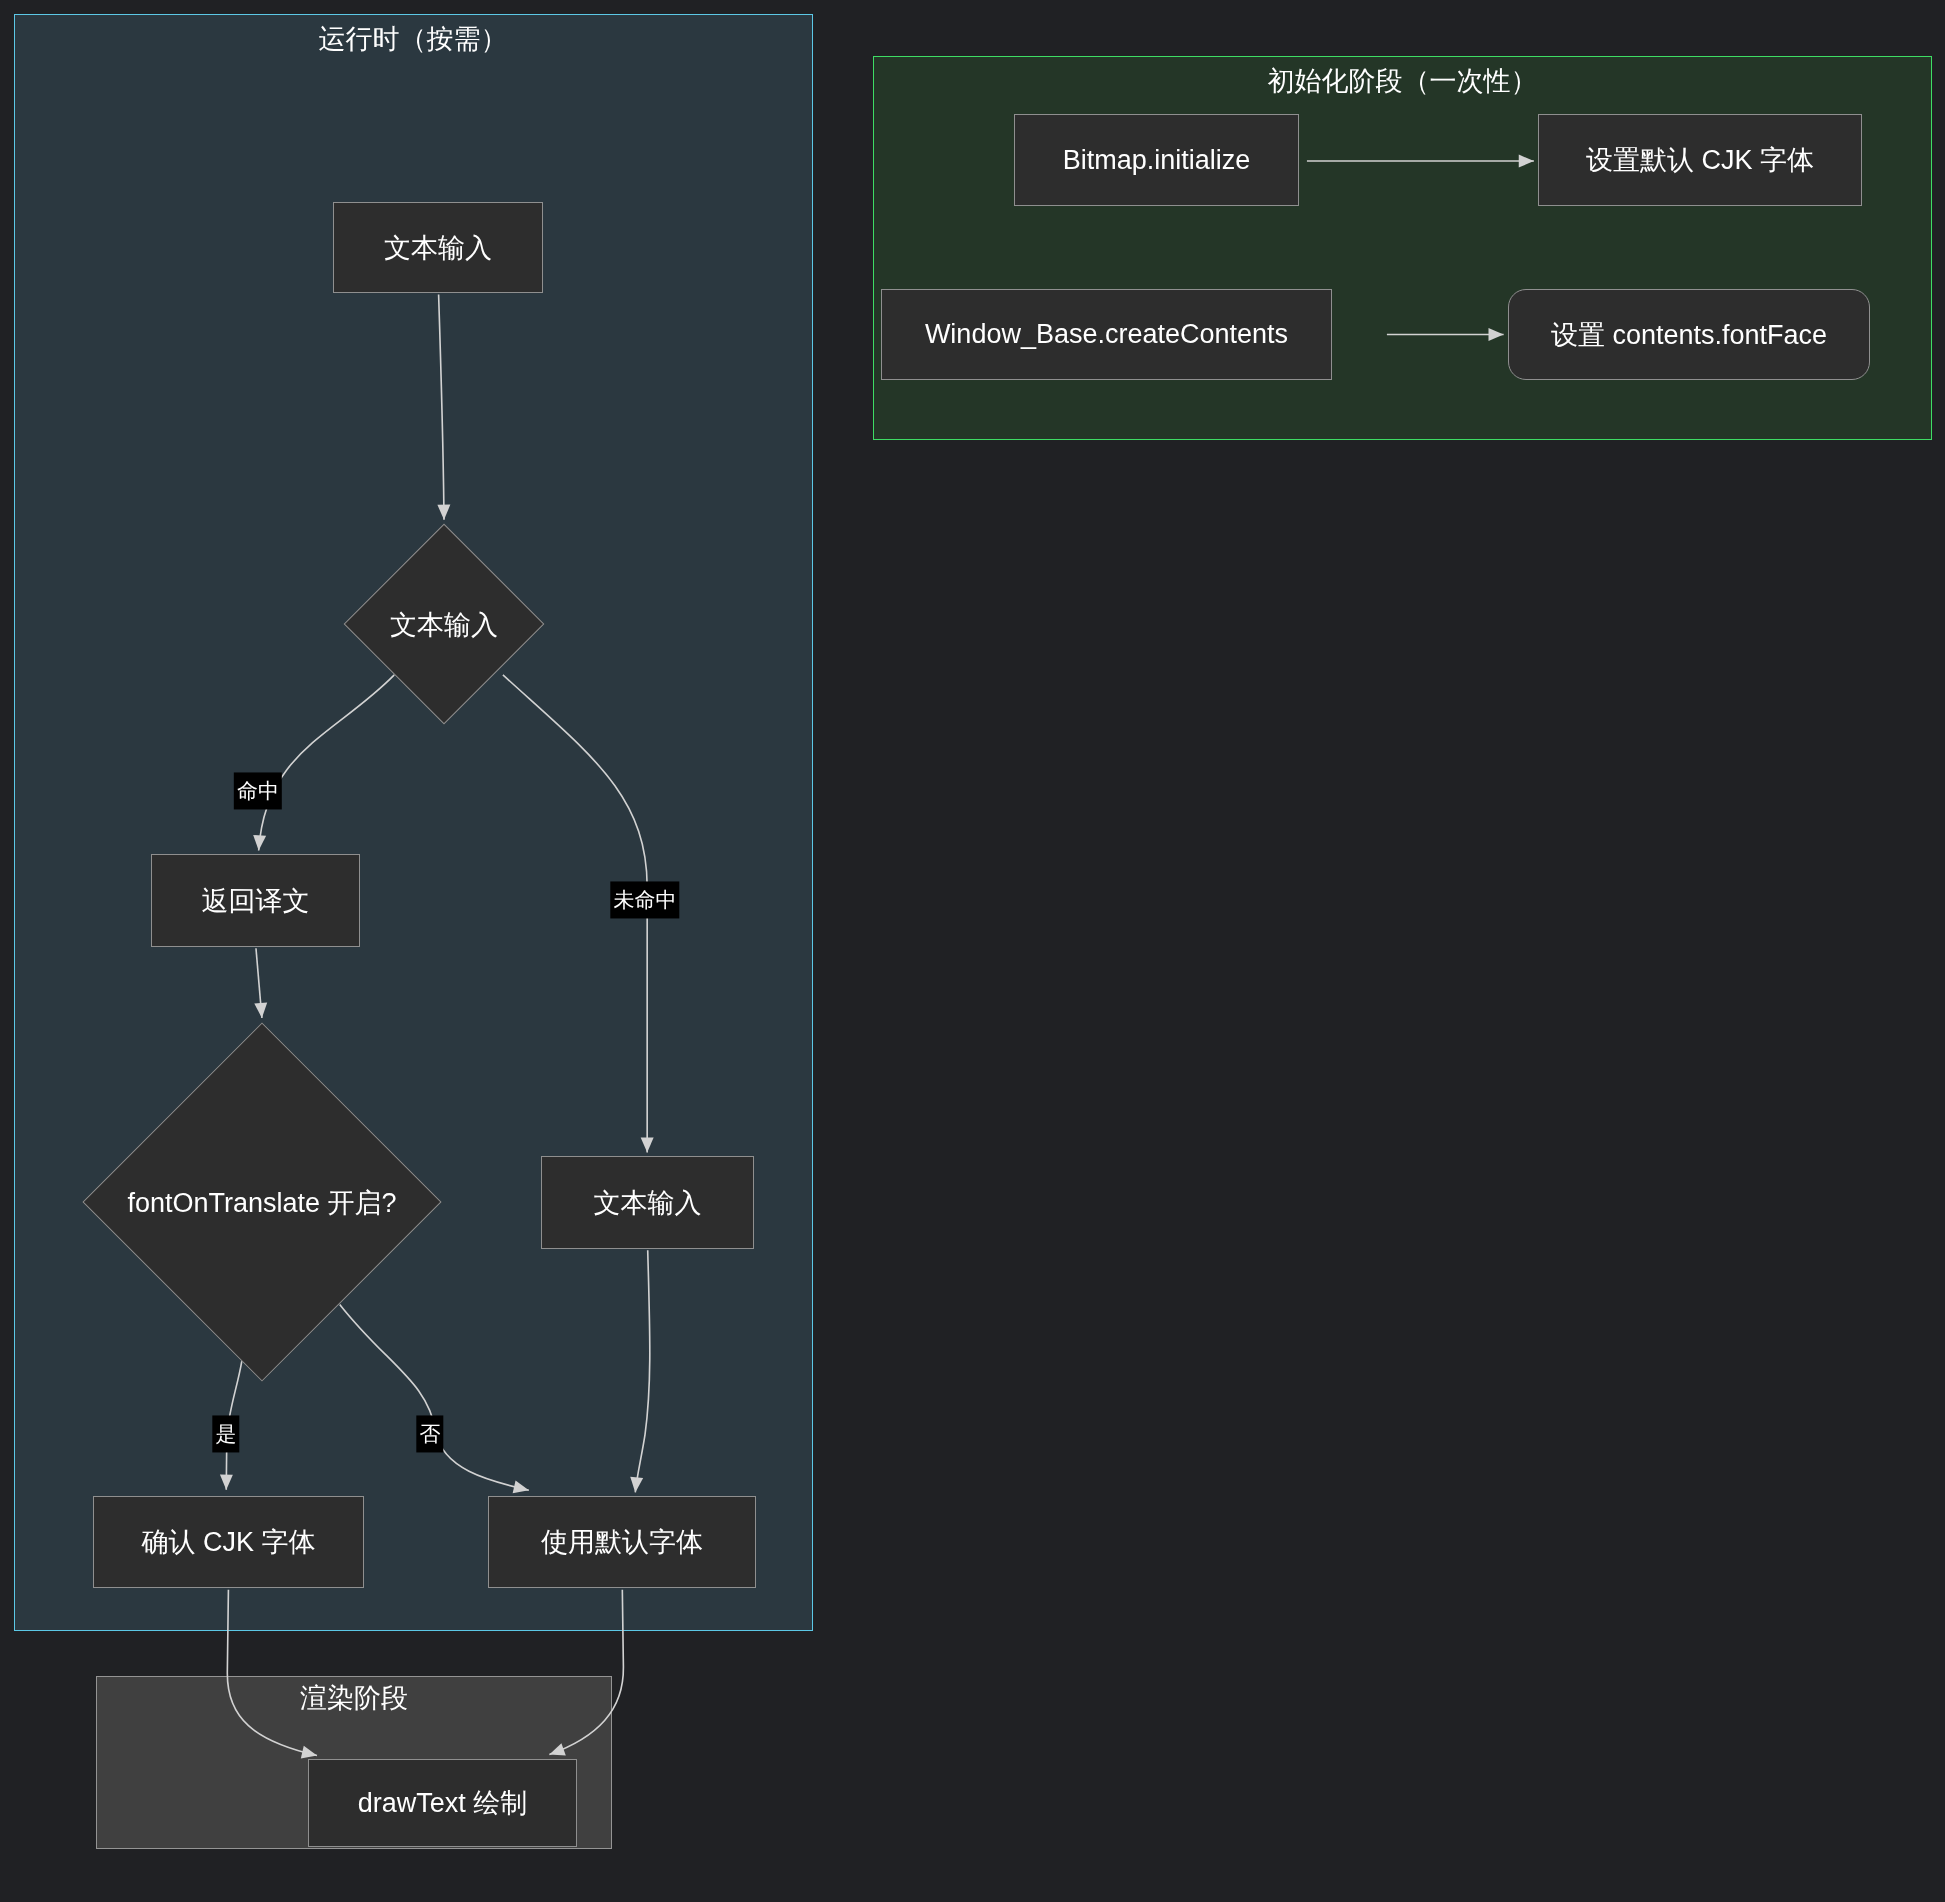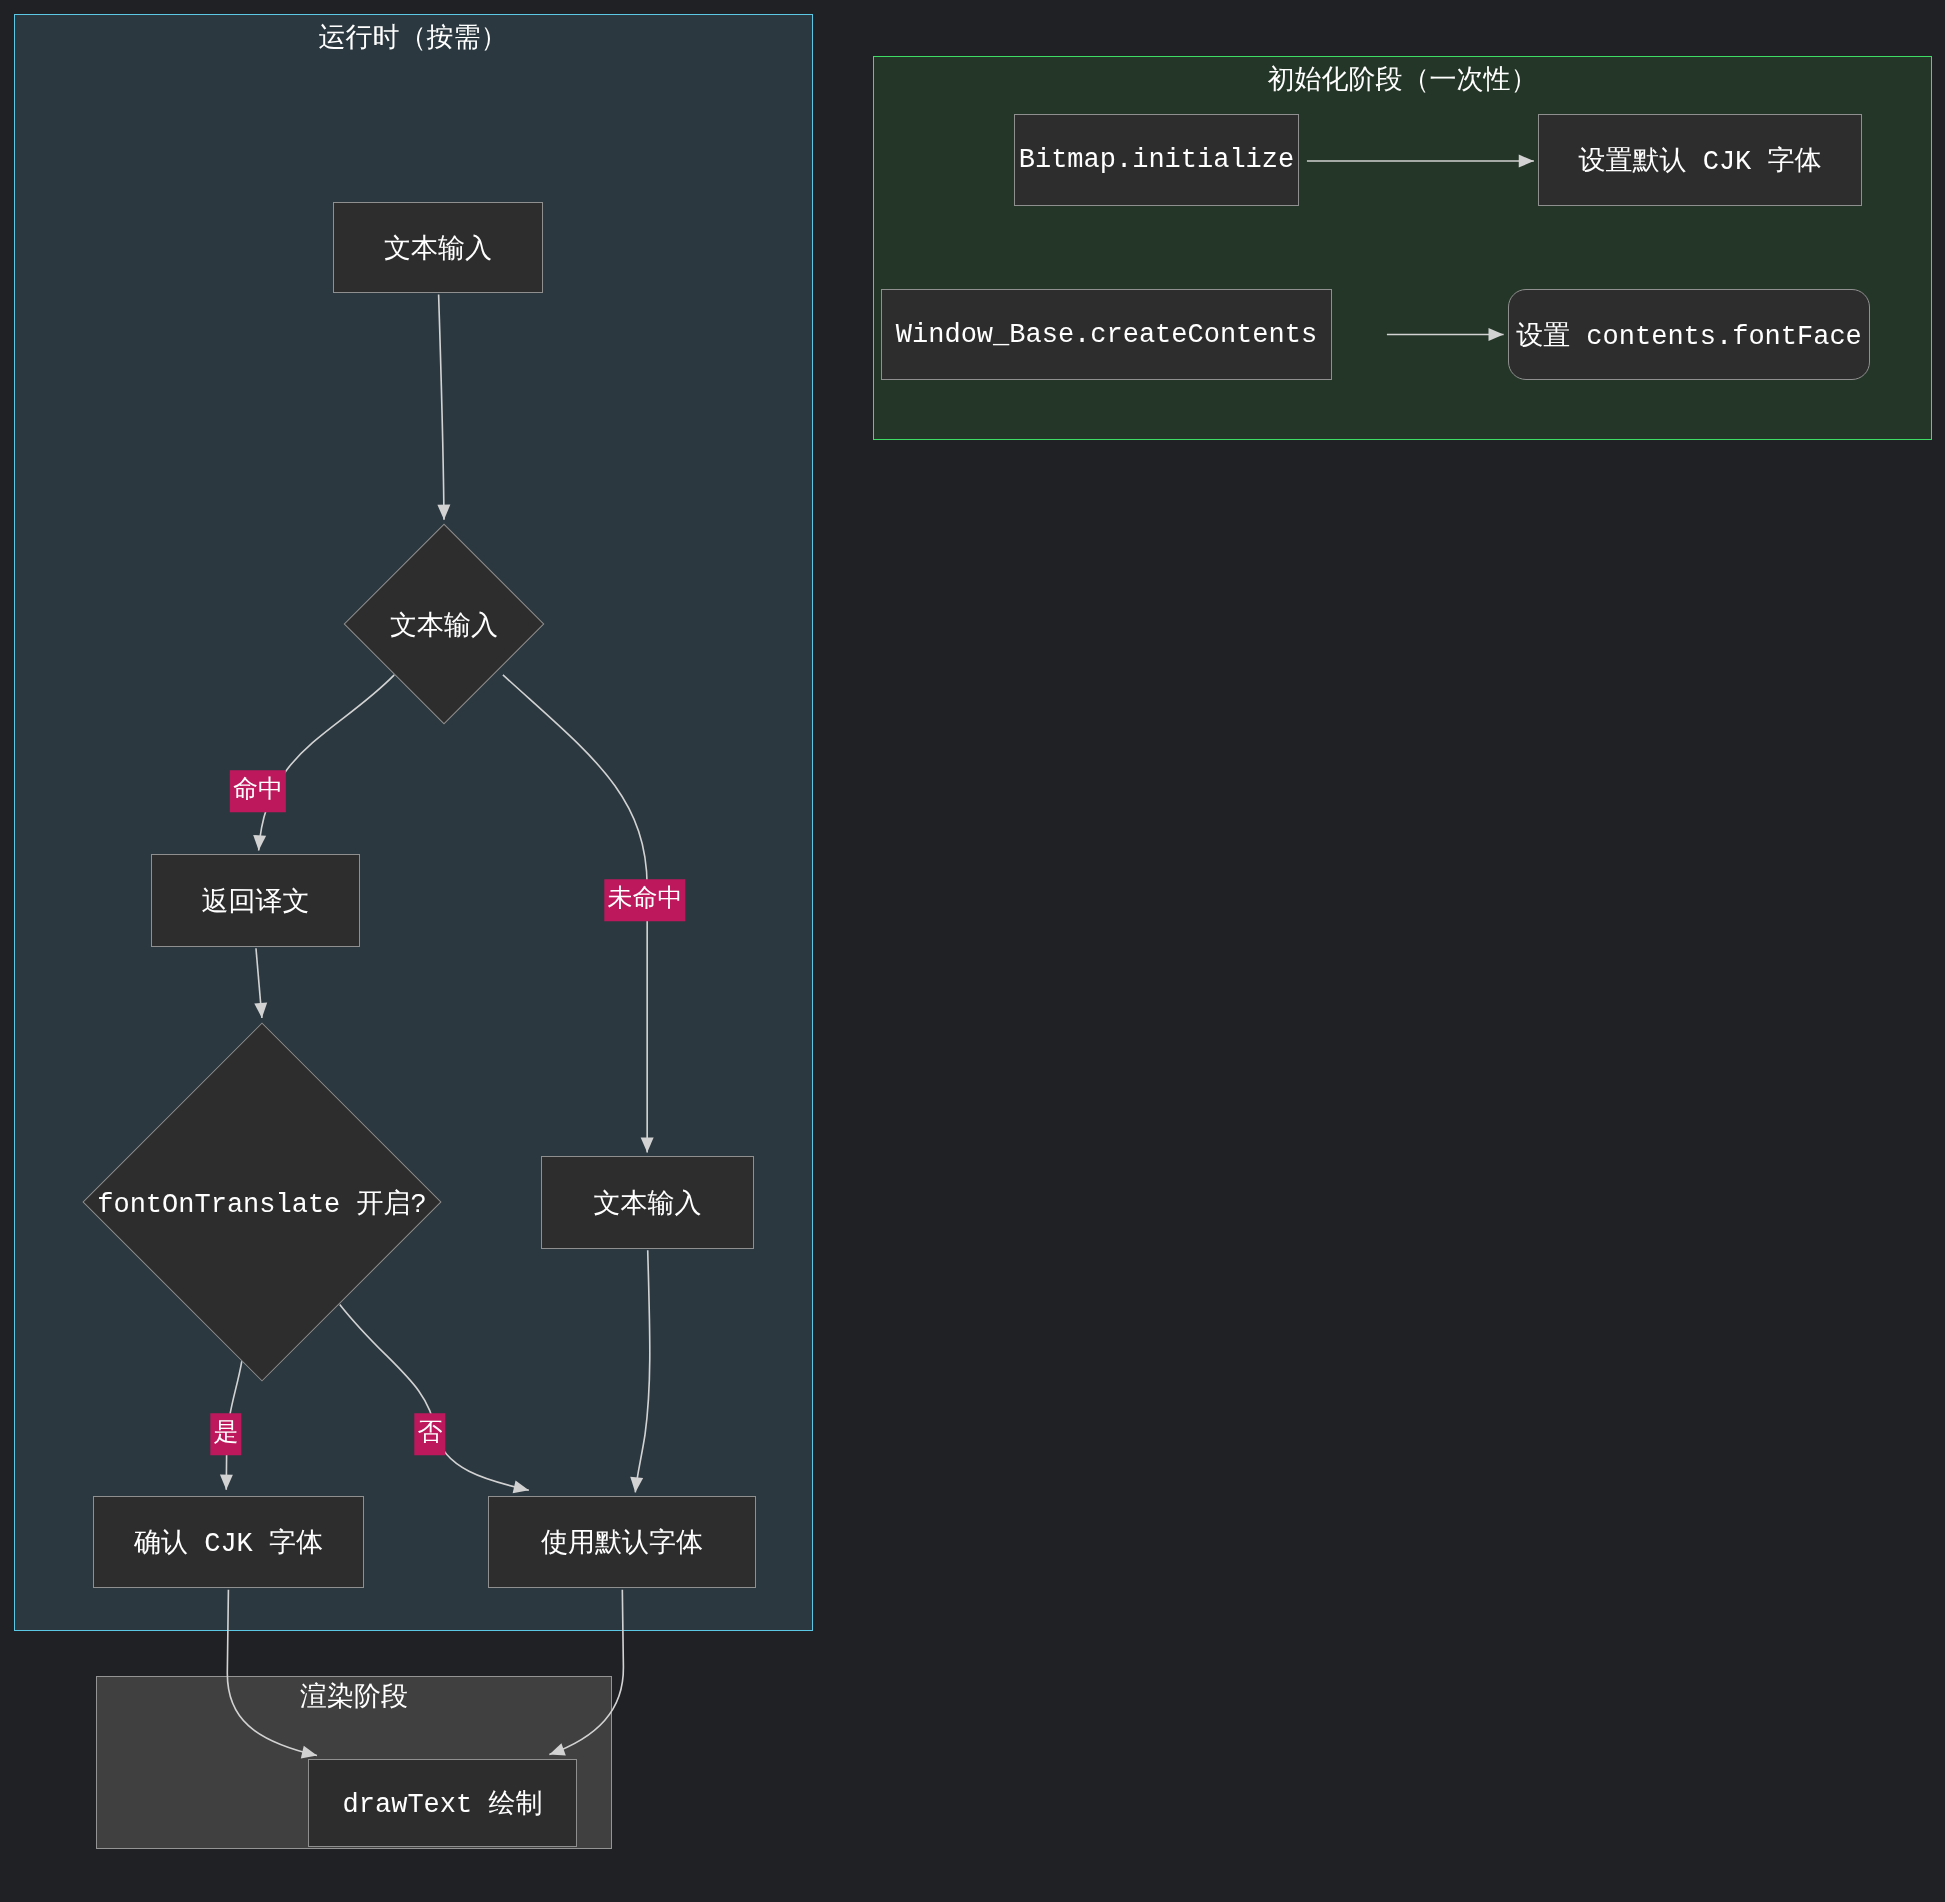--- a/index.html
+++ b/index.html
@@ -1,21 +1,21 @@
 <!DOCTYPE html>
 <html style="font-size:8.6px"><head>
 <meta charset="utf-8">
 <style>
   html, body { margin: 0; padding: 0; background: #202124; }
   #canvas {
     position: relative;
     width: 1946px;
     height: 1902px;
     background: #202124;
-    font-family: Liberation Mono, monospace;
+    font-family: Liberation Sans, sans-serif;
     overflow: hidden;
   }
   .container { position: absolute; box-sizing: border-box; z-index: 1; }
   .container-title {
     width: 100%;
     text-align: center;
     color: #ffffff;
     font-size: 27px;
     line-height: 1.2;
   }
@@ -49,23 +49,23 @@
     display: flex;
     align-items: center;
     justify-content: center;
     text-align: center;
     z-index: 4;
     white-space: nowrap;
   }
   .edge-label {
     position: absolute;
     transform: translate(-50%, -50%);
-    background: #be185d;
+    background: #000000;
     color: #ffffff;
-    font-size: 25px;
+    font-size: 21px;
     line-height: 1.1;
     padding: 7px 3.2px;
     white-space: nowrap;
     z-index: 4;
     text-align: center;
   }
 </style>
 </head>
 <body>
 

